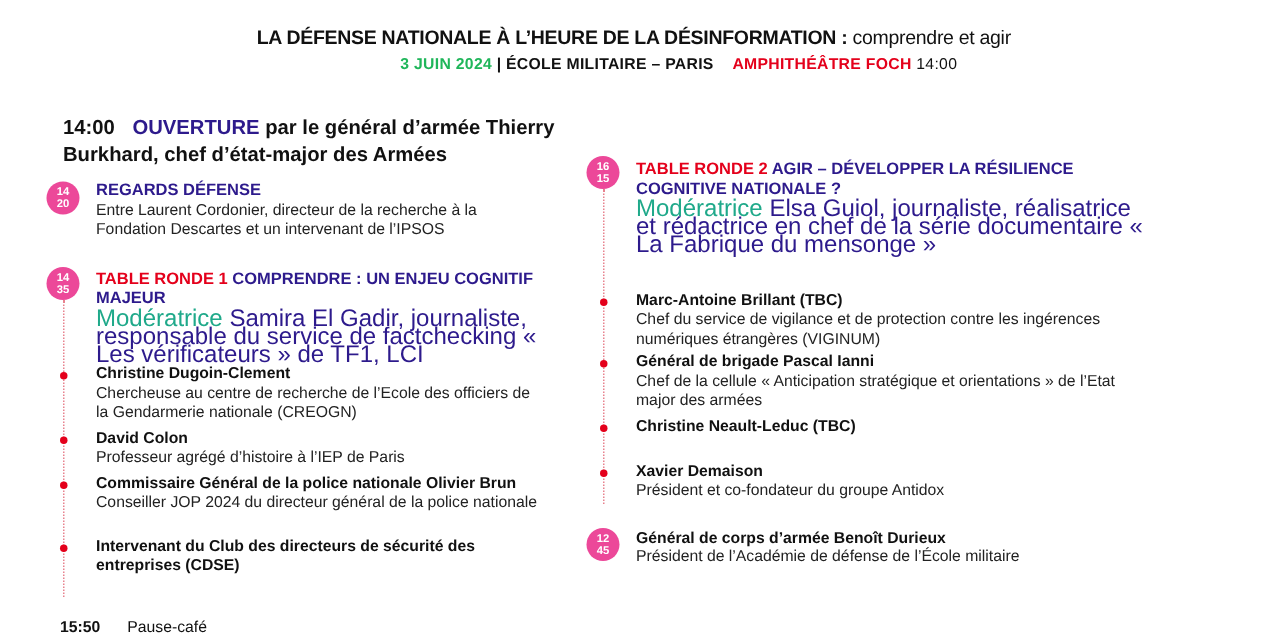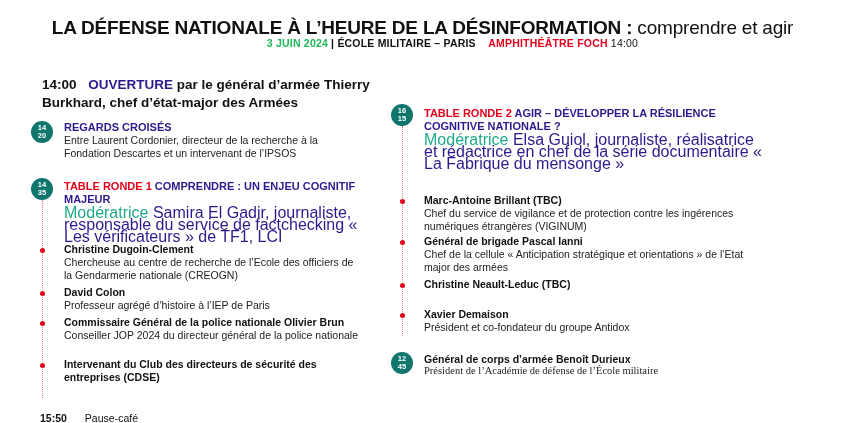--- a/index.html
+++ b/index.html
@@ -1,30 +1,30 @@
 <!DOCTYPE html>
 <html><head>
   <meta charset="utf-8">
   <style>
     * { margin: 0; padding: 0; box-sizing: border-box; }
     html, body { width: 845px; height: 423px; background: #ffffff; overflow: hidden; }
     body { position: relative; font-family: "Liberation Sans", "DejaVu Sans", sans-serif; color: #1a1a1a; }
 
-    .title { position: absolute; left: 0; top: 17px; width: 845px; text-align: center; font-size: 19px; font-weight: bold; color: #111; letter-spacing: -0.2px; }
+    .title { position: absolute; left: 0; top: 17px; width: 845px; text-align: center; font-size: 13px; font-weight: bold; color: #111; letter-spacing: -0.2px; }
     .title .light { font-weight: normal; }
     .subtitle { position: absolute; left: 0; top: 37px; width: 845px; text-align: center; font-size: 10.5px; font-weight: bold; color: #111; letter-spacing: 0.2px; margin-left: 30px; }
     .subtitle .green { color: #1fb65a; }
     .subtitle .red { color: #e4001b; }
     .subtitle .normal { font-weight: normal; }
 
     .opening { position: absolute; left: 42px; top: 76px; width: 340px; font-size: 13.5px; font-weight: bold; line-height: 18px; color: #111; }
     .opening .time { margin-right: 8px; }
     .opening .kw { color: #2d1a8c; }
 
-    .badge { position: absolute; width: 22px; height: 22px; border-radius: 50%; background: #0f766e; color: #fff; font-size: 7.5px; font-weight: bold; text-align: center; line-height: 8px; padding-top: 3px; }
+    .badge { position: absolute; width: 22px; height: 22px; border-radius: 50%; background: #ec4899; color: #fff; font-size: 7.5px; font-weight: bold; text-align: center; line-height: 8px; padding-top: 3px; }
     .badge span { display: block; }
     .vline { position: absolute; width: 0; border-left: 1px dotted #e8828e; }
     .dot { position: absolute; width: 5px; height: 5px; border-radius: 50%; background: #e4001b; }
 
     .block { position: absolute; font-size: 10.5px; line-height: 13px; }
     .sec-title { font-weight: bold; color: #2d1a8c; font-size: 11px; line-height: 13px; }
     .sec-title .red { color: #e4001b; }
     .mod { color: #2d1a8c; font-size: 16px; line-height: 12px; }
     .mod .green { color: #1fa98a; }
     .name { font-weight: bold; color: #111; }
@@ -46,21 +46,21 @@
 <div class="opening">
   <span class="time">14:00</span>
   <span class="kw">OUVERTURE</span><span> par le général d’armée Thierry Burkhard, chef d’état-major des Armées</span>
 </div>
 
 <div class="badge" style="left:31px; top:121px;">
   <span>14</span>
   <span>20</span>
 </div>
 <div class="block" style="left:64px; top:121px; width:300px;">
-  <div class="sec-title">REGARDS CROISÉS</div>
+  <div class="sec-title">REGARDS DÉFENSE</div>
   <div class="desc">Entre Laurent Cordonier, directeur de la recherche à la Fondation Descartes et un intervenant de l’IPSOS</div>
 </div>
 
 <div class="badge" style="left:31px; top:178px;">
   <span>14</span>
   <span>35</span>
 </div>
 <div class="vline" style="left:42px; top:200px; height:198px;"></div>
 <div class="block" style="left:64px; top:180px; width:300px;">
   <div class="sec-title"><span class="red">TABLE RONDE 1</span><span> COMPRENDRE : UN ENJEU COGNITIF MAJEUR</span></div>
@@ -126,14 +126,14 @@
   <div class="name">Xavier Demaison</div>
   <div class="desc">Président et co-fondateur du groupe Antidox</div>
 </div>
 
 <div class="badge" style="left:391px; top:352px;">
   <span>12</span>
   <span>45</span>
 </div>
 <div class="block" style="left:424px; top:353px; width:330px;">
   <div class="name" style="line-height:12px;">Général de corps d’armée Benoît Durieux</div>
-  <div class="desc" style="line-height:12px;font-family:Liberation Serif, serif;">Président de l’Académie de défense de l’École militaire</div>
+  <div class="desc" style="line-height:12px;">Président de l’Académie de défense de l’École militaire</div>
 </div>
 
 </body></html>

